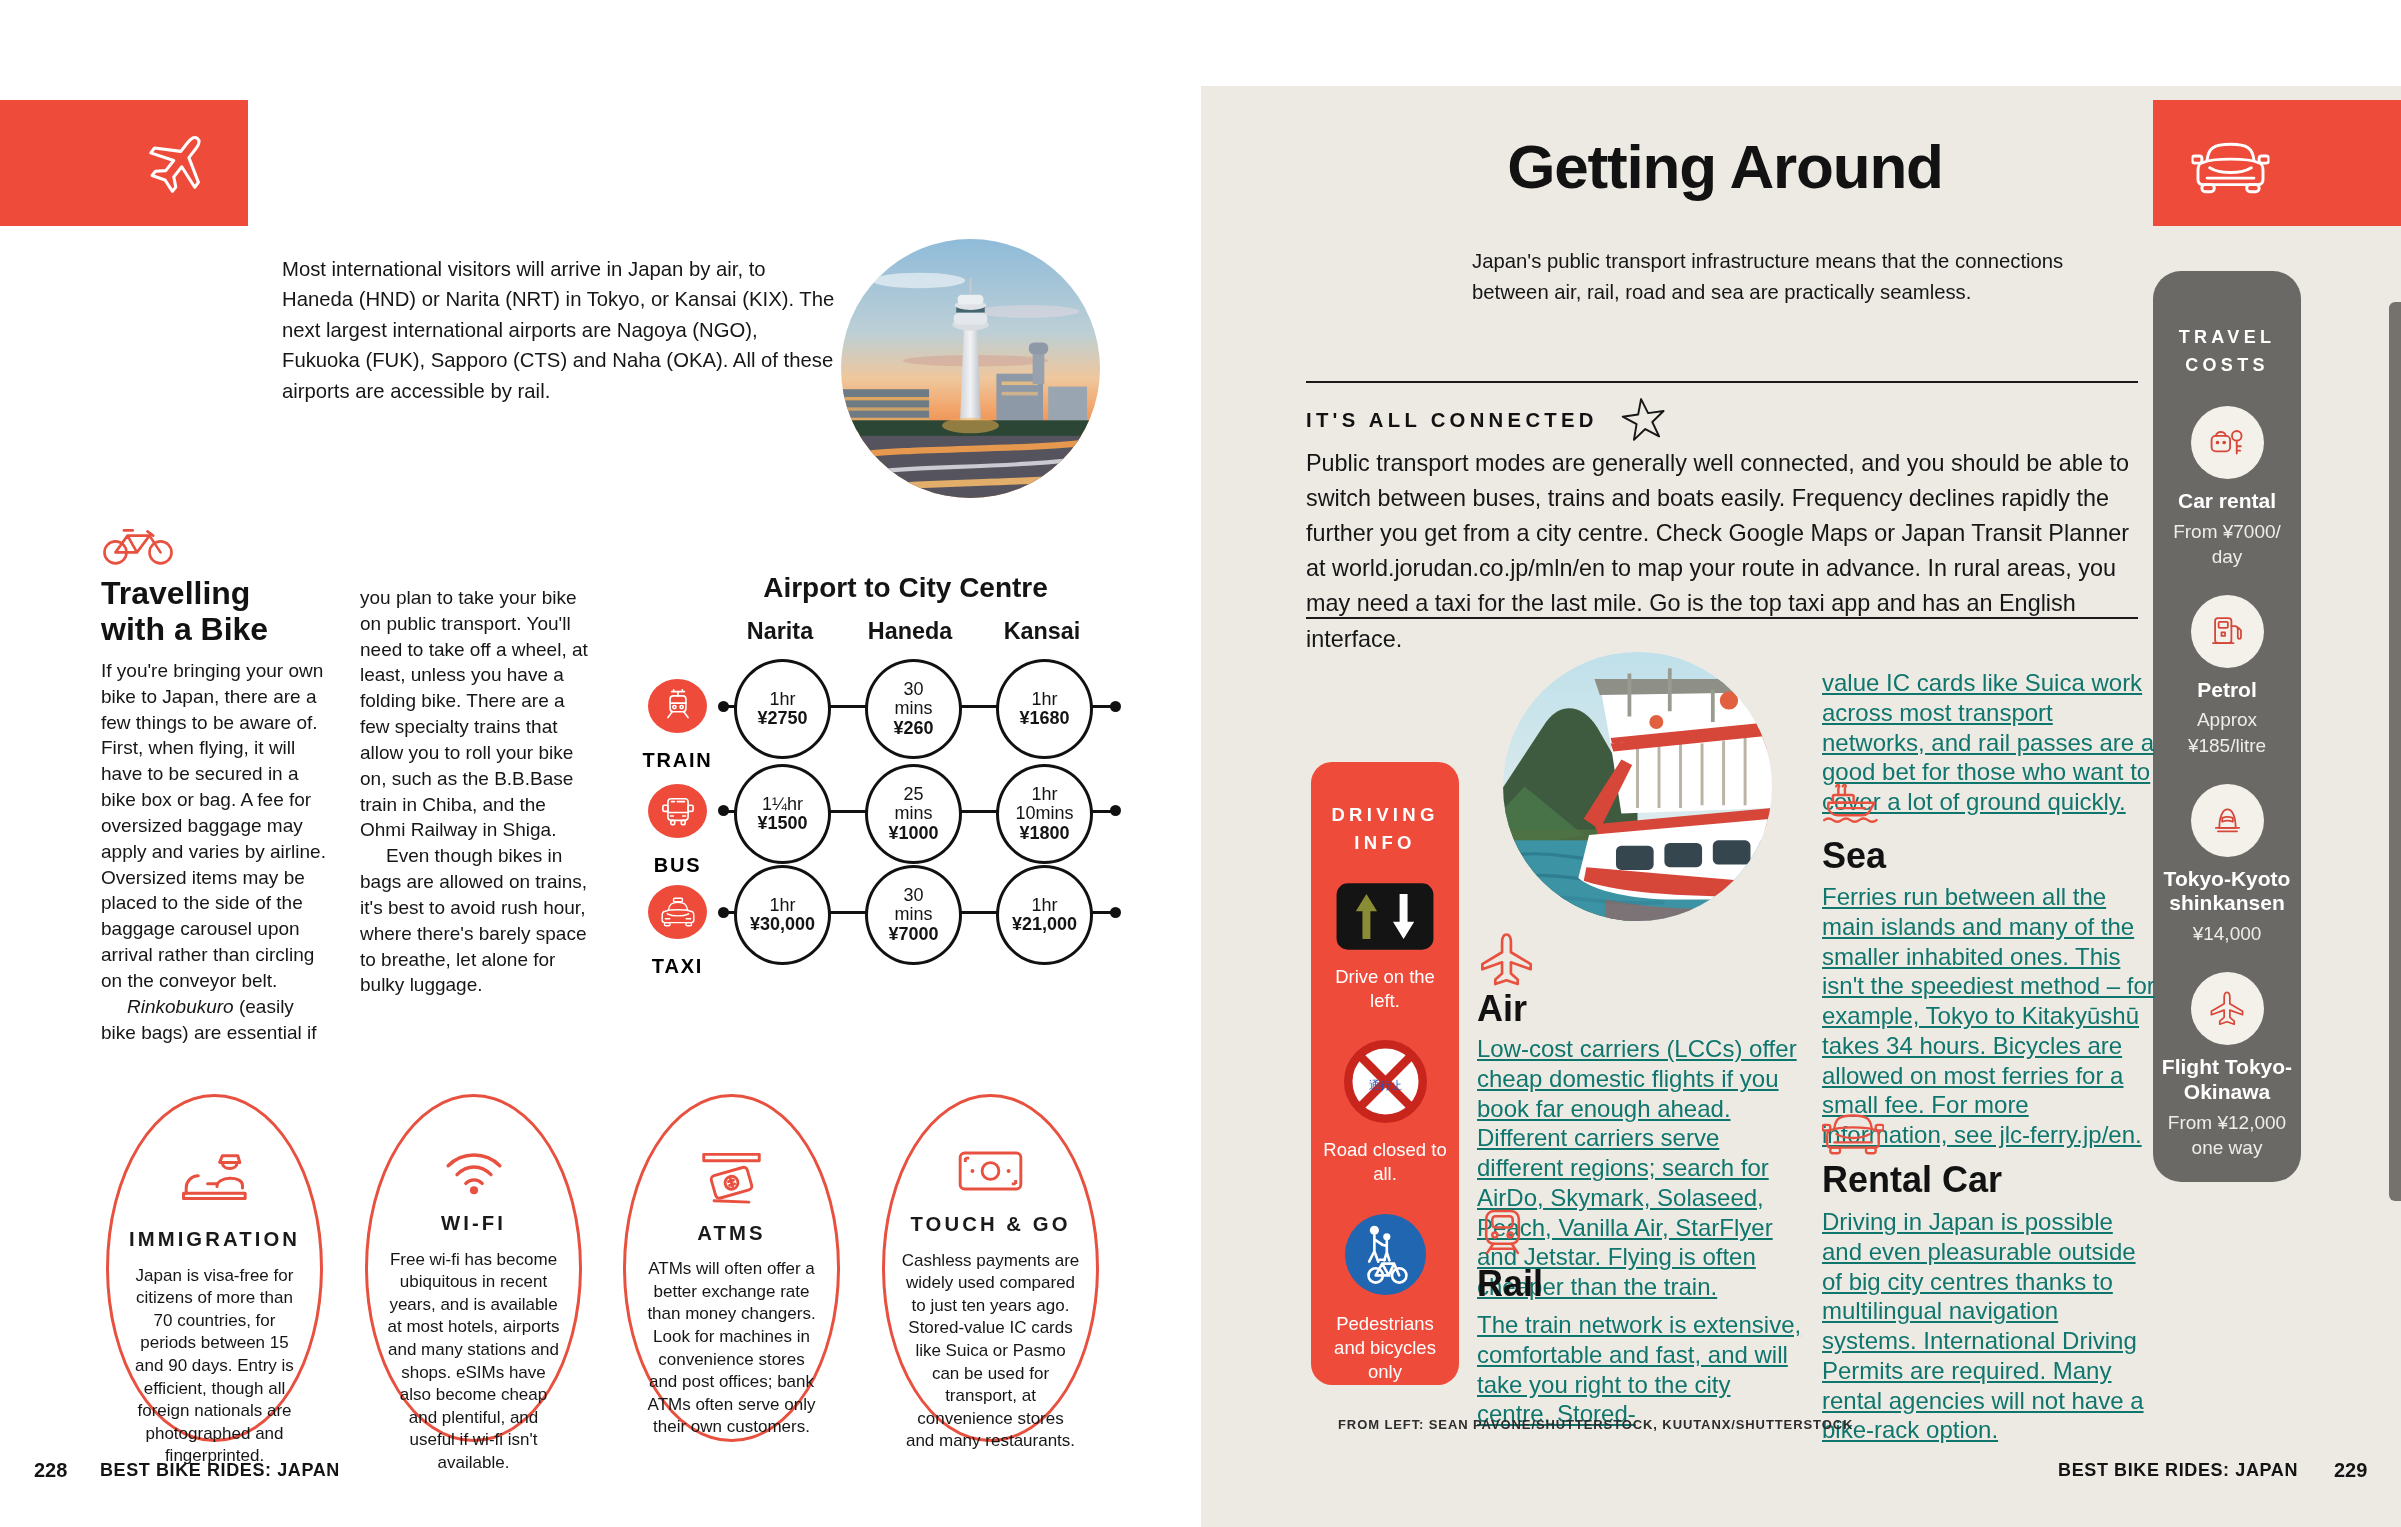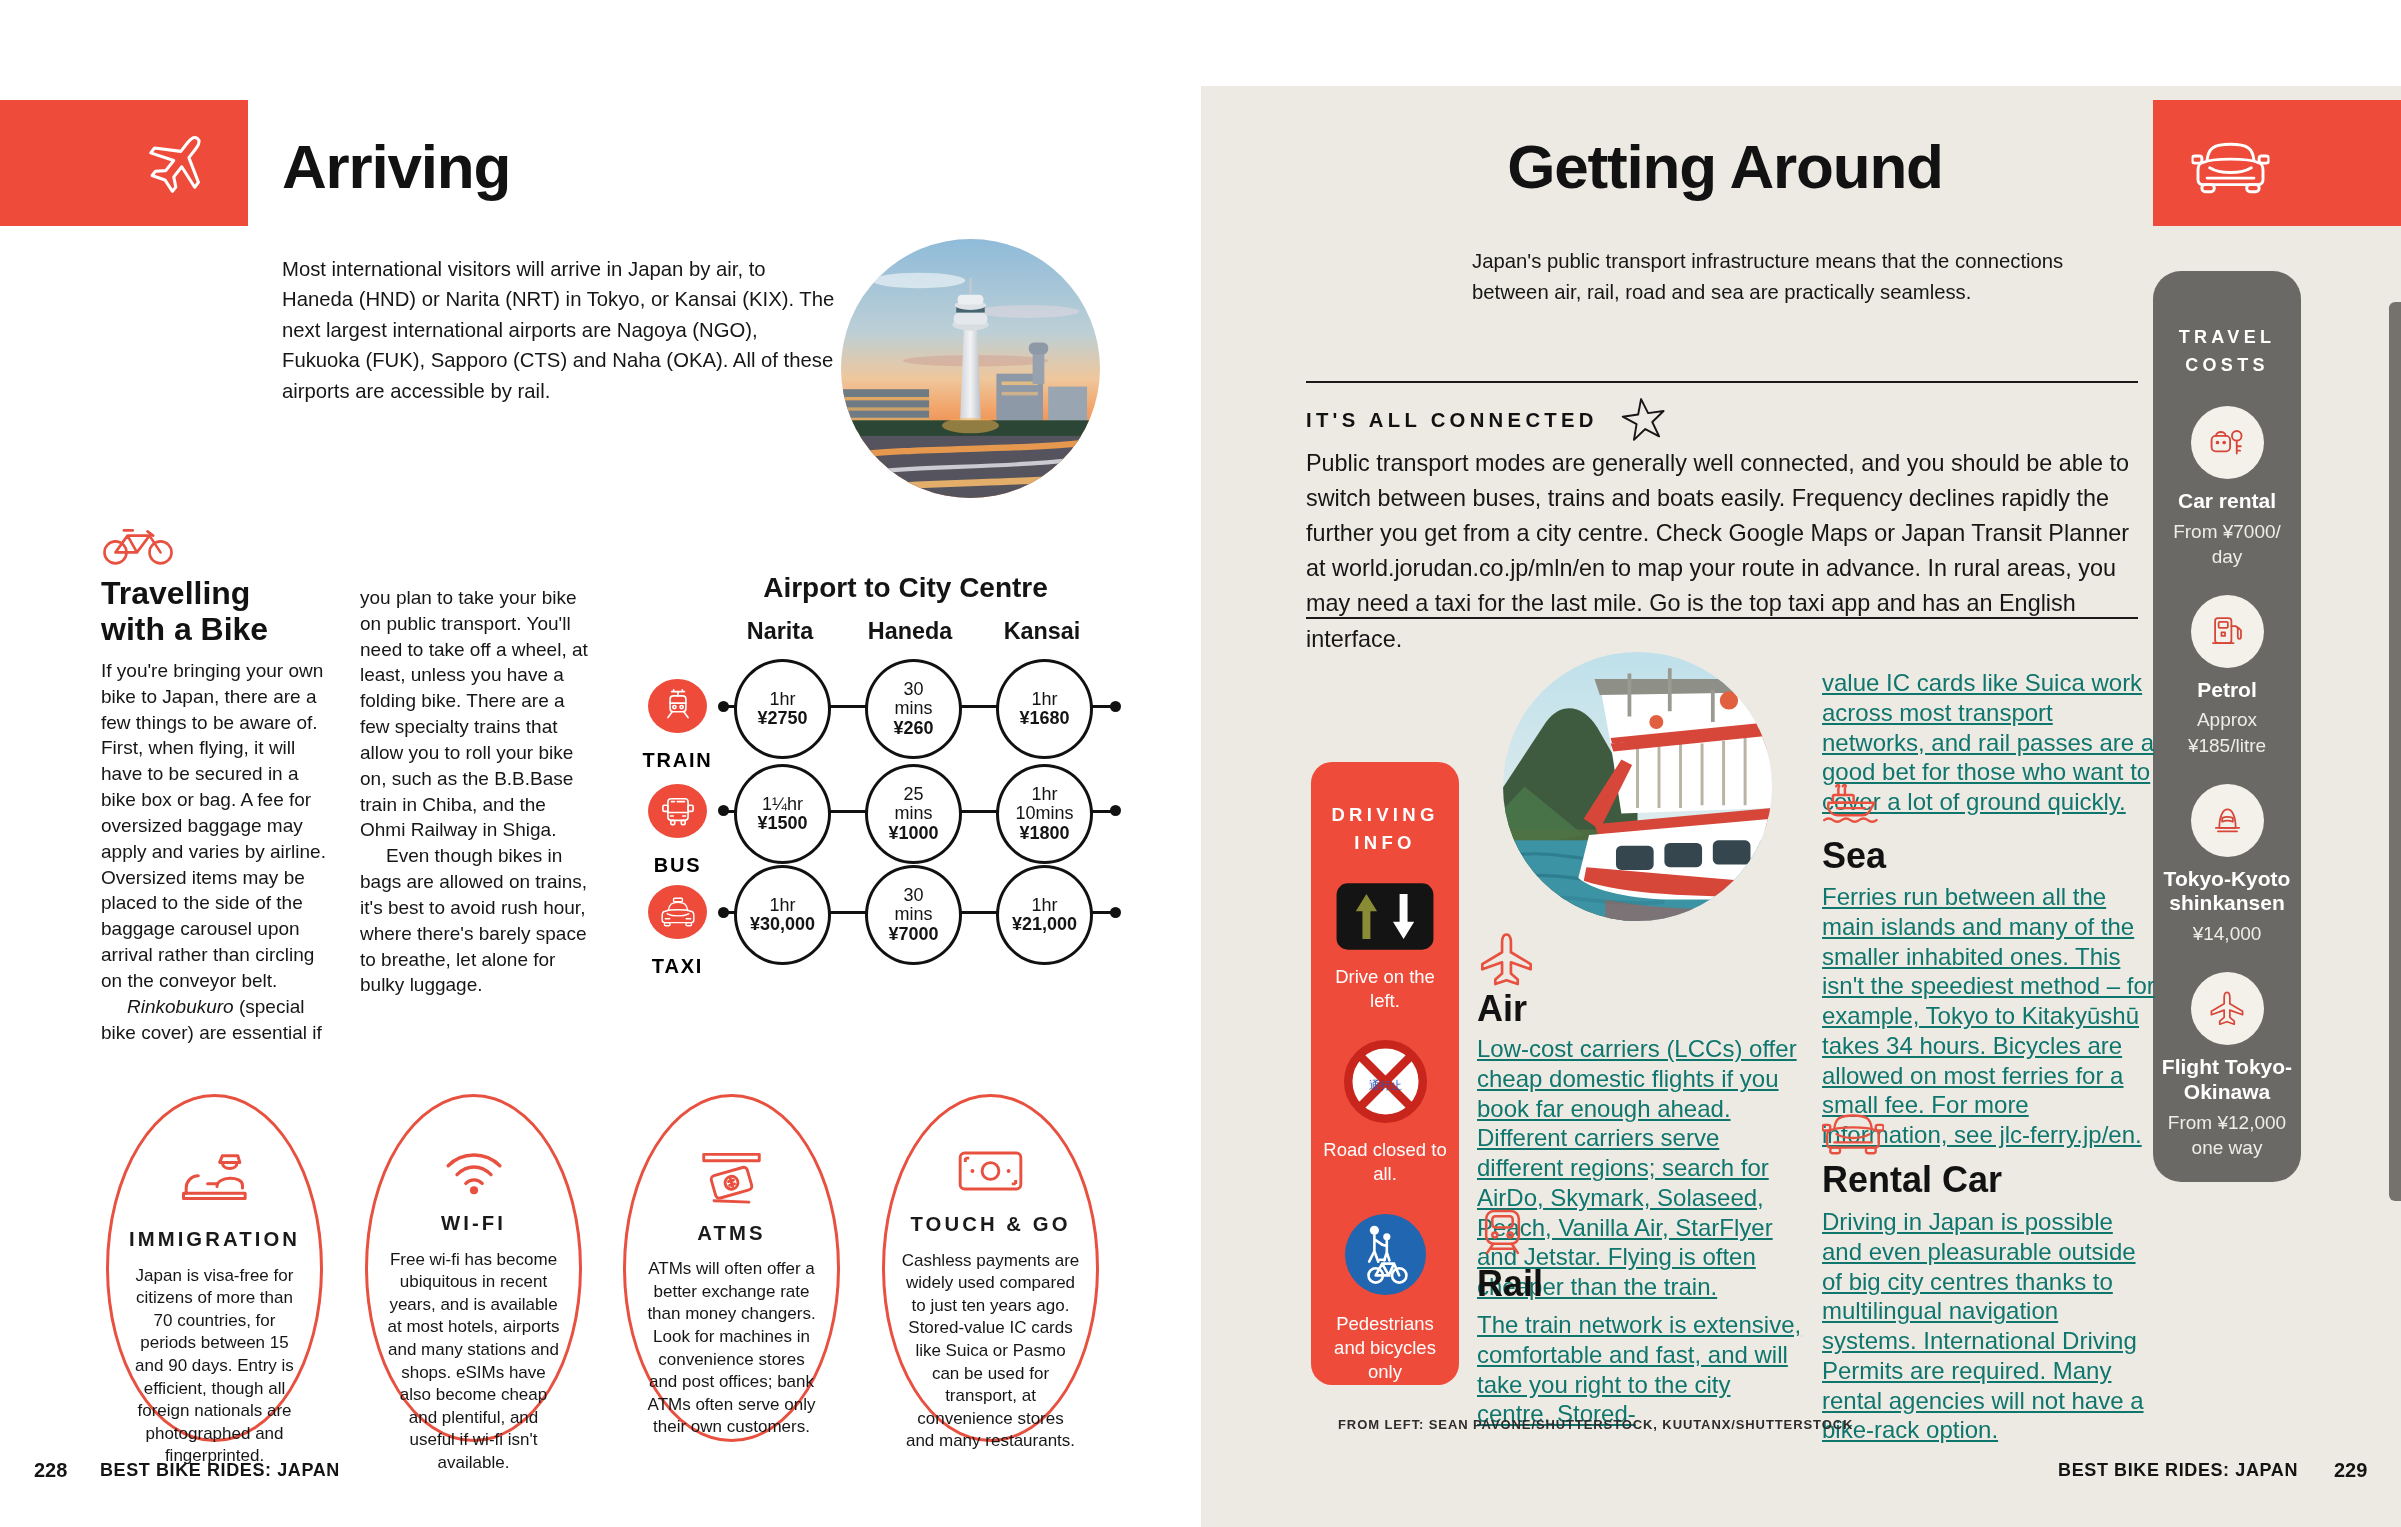--- a/index.html
+++ b/index.html
@@ -208,21 +208,20 @@
 
   <div class="abs beige" style="left:1201px;top:86px;width:1201px;height:1442px"></div>
 
   <div class="abs" style="left:2389px;top:302px;width:12.3px;height:899px;background:#75726D;border-radius:6.2px 0 0 6.2px"></div>
 
   <div class="abs red-block" style="left:0;top:100px;width:248px;height:126px">
     <svg class="abs" style="left:145px;top:28px;width:68px;height:68px;transform:rotate(38deg);color:#fff" viewBox="0 0 100 100">
         <use href="#i-plane"></use>
       </svg>
   </div>
-  <div class="abs page-title" style="left:282px;top:131px">Arriving</div>
   <div class="abs intro" style="left:282px;top:254px;width:558px">Most international visitors will arrive in Japan by air, to Haneda (HND) or Narita (NRT) in Tokyo, or Kansai (KIX). The next largest international airports are Nagoya (NGO), Fukuoka (FUK), Sapporo (CTS) and Naha (OKA). All of these airports are accessible by rail.</div>
 
   <div class="abs photo" style="left:841px;top:239px;width:259px;height:259px">
     <svg viewBox="0 0 100 100" preserveAspectRatio="xMidYMid slice">
       <defs>
         <linearGradient id="sky1" x1="0" y1="0" x2="0" y2="1">
           <stop offset="0" stop-color="#8FBBD9"></stop>
             <stop offset="0.36" stop-color="#BCCFD6"></stop>
           <stop offset="0.54" stop-color="#EFC79C"></stop>
             <stop offset="0.66" stop-color="#F2A368"></stop>
@@ -264,21 +263,21 @@
     </svg>
   </div>
 
   <svg class="abs" style="left:101px;top:522px;width:74px;height:44px;color:#E8503F" viewBox="0 0 140 84">
       <use href="#i-bike"></use>
     </svg>
   <div class="abs h2 pre" style="left:101px;top:575px">Travelling
 with a Bike</div>
   <div class="abs bodycol" style="left:101px;top:658px;width:227px">
     <p>If you're bringing your own bike to Japan, there are a few things to be aware of. First, when flying, it will have to be secured in a bike box or bag. A fee for oversized baggage may apply and varies by airline. Oversized items may be placed to the side of the baggage carousel upon arrival rather than circling on the conveyor belt.</p>
-    <p><i>Rinkobukuro</i><span> (special bike cover) are essential if</span></p>
+    <p><i>Rinkobukuro</i><span> (easily bike bags) are essential if</span></p>
   </div>
   <div class="abs bodycol" style="left:360px;top:585px;width:231px">
     <p>you plan to take your bike on public transport. You'll need to take off a wheel, at least, unless you have a folding bike. There are a few specialty trains that allow you to roll your bike on, such as the B.B.Base train in Chiba, and the Ohmi Railway in Shiga.</p>
     <p>Even though bikes in bags are allowed on trains, it's best to avoid rush hour, where there's barely space to breathe, let alone for bulky luggage.</p>
   </div>
 
   <div class="abs" style="left:628px;top:572px;width:511px;height:419px">
     <div class="abs diagram-title" style="left:25px;top:0;width:505px">Airport to City Centre</div>
     <div class="abs col-head" style="left:84px;top:46px;width:136px">Narita</div>
     <div class="abs col-head" style="left:214px;top:46px;width:136px">Haneda</div>

